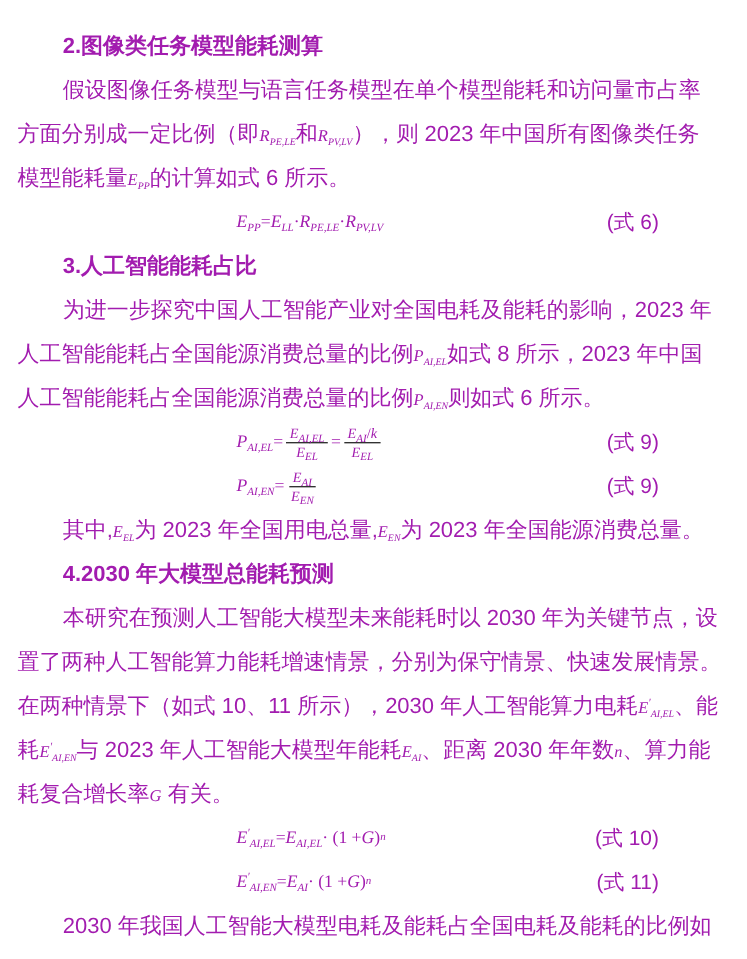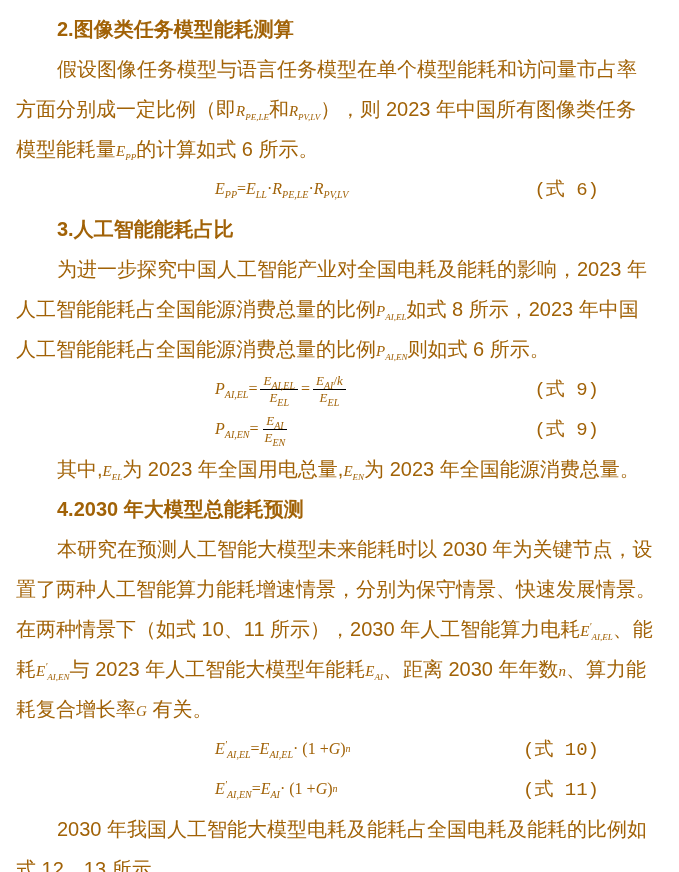--- a/index.html
+++ b/index.html
@@ -1,22 +1,22 @@
 <!DOCTYPE html>
 <html><head>
 <meta charset="utf-8">
 <style>
   html,body{margin:0;padding:0;background:#ffffff;}
   body{width:679px;height:872px;overflow:hidden;}
   .page{
     box-sizing:border-box;
     width:679px;height:872px;
-    padding:9px 16px 0 16px;
+    padding:22px 16px 0 16px;
     font-family:"Liberation Sans",sans-serif;
-    color:#a16207;
+    color:#a21caf;
     overflow:hidden;
   }
   .sec-heading{
     font-size:20px;font-weight:bold;
     line-height:40px;height:40px;
     margin-left:41px;
     white-space:nowrap;
   }
   .t-line{
     font-size:20px;
@@ -47,21 +47,21 @@
   .exp{font-size:10px;font-style:italic;line-height:0;}
   .frac{
     display:inline-flex;flex-direction:column;align-items:center;
     vertical-align:middle;
     font-size:13px;line-height:1.2;
     margin:0 3px;
   }
   .frac .num{border-bottom:1px solid #000;padding:0 3px;}
   .frac .den{padding:0 3px;text-align:center;}
   .f-label{
-    font-family:Liberation Mono, monospace;
+    font-family:Liberation Sans, sans-serif;
     font-size:19px;font-style:normal;
     white-space:nowrap;
   }
 </style>
 </head>
 <body>
 
 <div class="page">
     <div class="section">
       <div class="sec-heading">2.图像类任务模型能耗测算</div>

